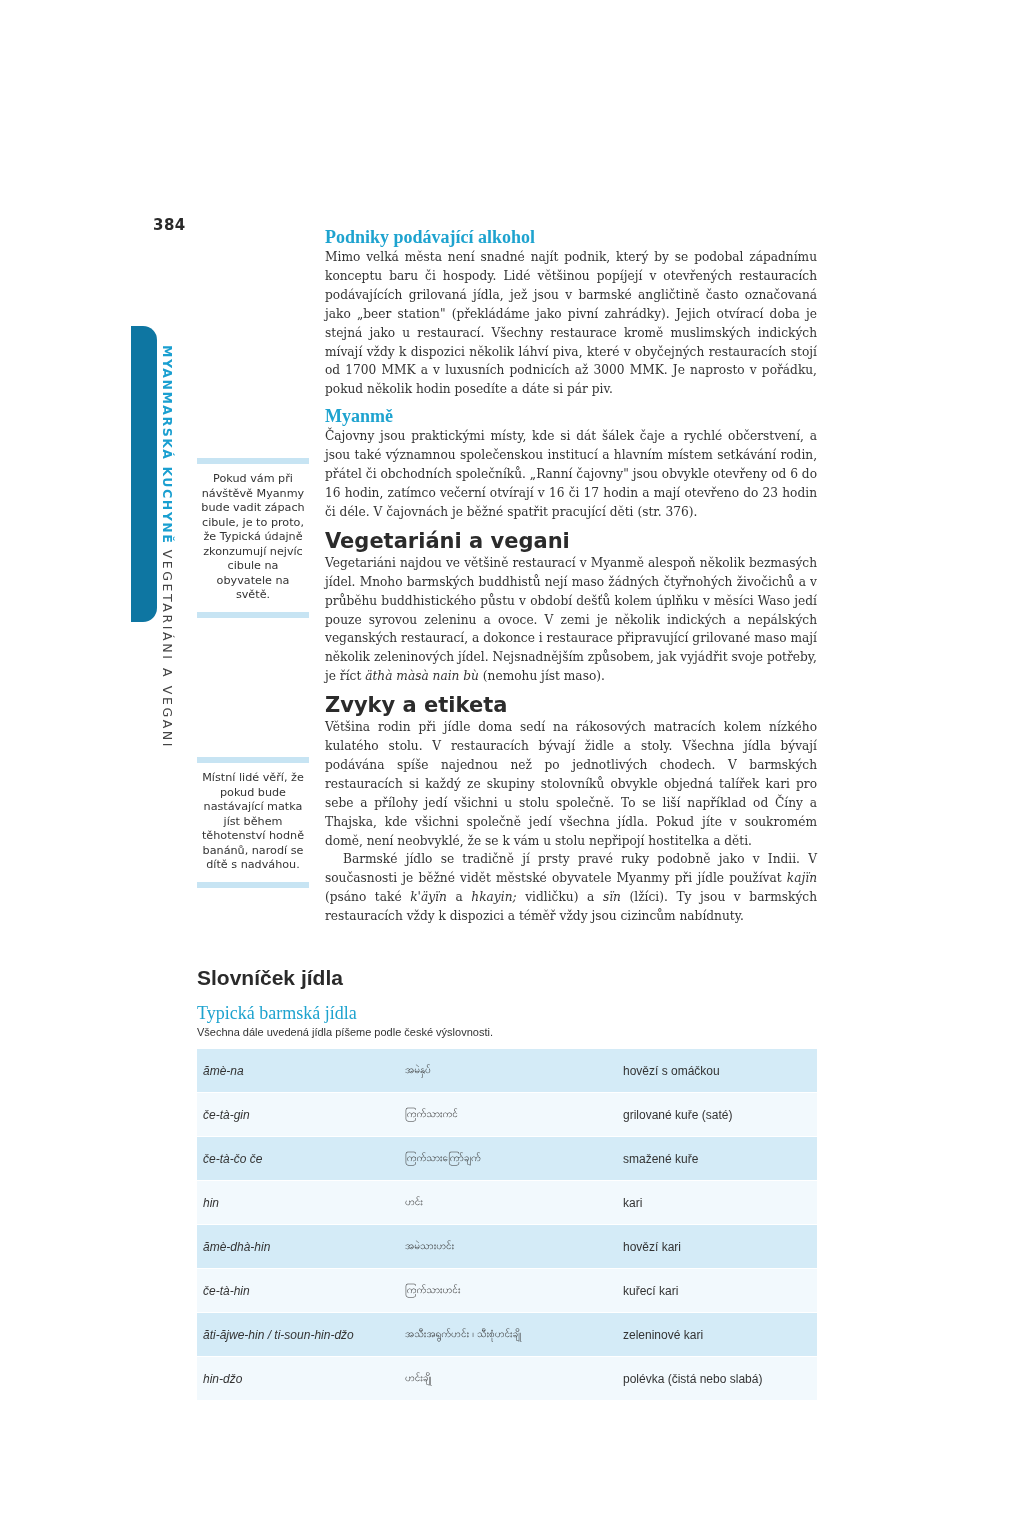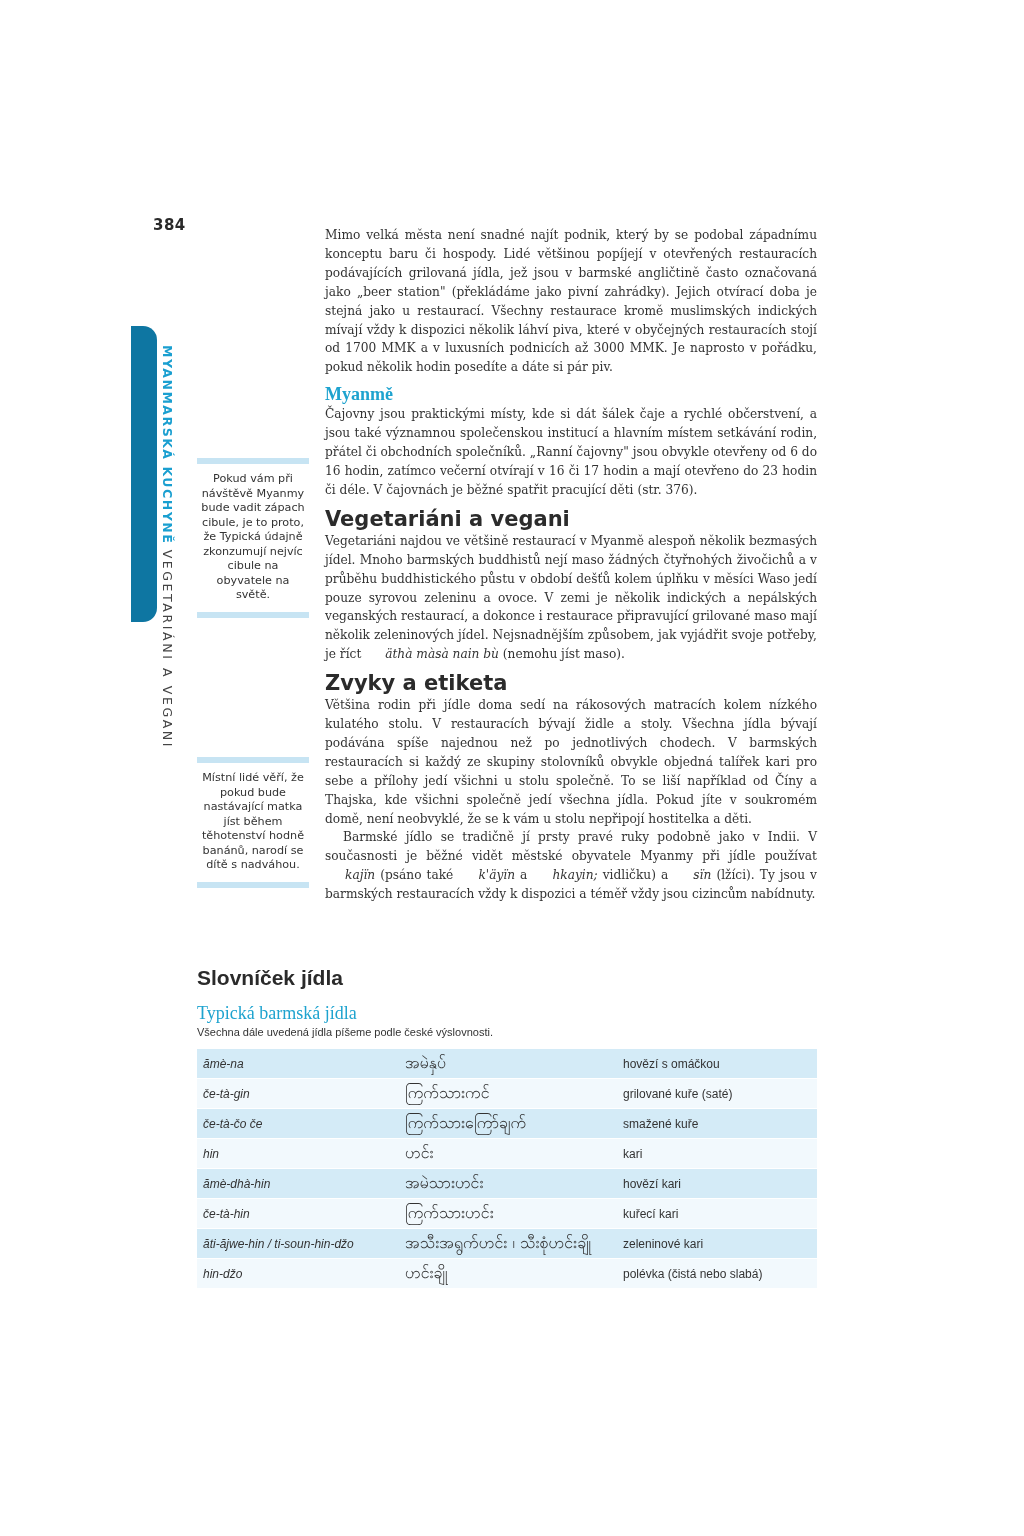--- a/index.html
+++ b/index.html
@@ -7,49 +7,50 @@
   .page-number { position: absolute; left: 153px; top: 216px; font-family: "DejaVu Sans", sans-serif; font-weight: bold; font-size: 15px; color: #2a2a2a; letter-spacing: 0.5px; }
   .side-tab { position: absolute; left: 131px; top: 326px; width: 26px; height: 296px; background: #0e76a2; border-radius: 0 14px 14px 0; }
   .side-label { position: absolute; left: 160px; top: 345px; writing-mode: vertical-rl; font-family: "DejaVu Sans", sans-serif; font-size: 12.5px; letter-spacing: 1.5px; white-space: nowrap; }
   .side-label .strong { color: #1a9fd0; font-weight: bold; }
   .side-label .light { color: #444; font-weight: normal; letter-spacing: 2.6px; }
   .main-col { position: absolute; left: 325px; top: 226px; width: 492px; font-family: "DejaVu Serif", serif; }
   .h3-blue { font-family: "Liberation Serif", serif; font-weight: bold; color: #1ea3cf; font-size: 18px; margin: 0; line-height: 22px; }
   .h2-big { font-family: "DejaVu Sans", sans-serif; font-weight: bold; color: #2b2b2b; font-size: 21px; margin: 0; line-height: 26px; }
   .para { font-family: "DejaVu Serif", serif; font-size: 12.2px; line-height: 18.9px; text-align: justify; margin: 0; color: #333; font-weight: 300; }
   .para.indent { text-indent: 18px; }
-  .para em { font-style: italic; margin-left: 20px; }
+  .para em { font-style: italic; }
   .gap-sm { height: 6px; }
   .sidebar-note { position: absolute; left: 198px; width: 110px; font-family: "DejaVu Sans", sans-serif; font-size: 11.2px; line-height: 14.5px; text-align: center; color: #333; }
   .sidebar-note .bar { height: 6px; background: #c7e4f3; margin: 0 -1px; }
   .sidebar-note .txt { padding: 8px 2px 9px; }
   .glossary { position: absolute; left: 197px; top: 965px; width: 620px; }
   .glossary .title { font-family: "Liberation Sans", sans-serif; font-weight: bold; font-size: 21px; color: #2a2a2a; margin: 0 0 12px; line-height: 26px; }
   .glossary .subtitle { font-family: "Liberation Serif", serif; font-weight: normal; font-size: 18px; color: #1ea3cf; margin: 0; line-height: 20px; }
   .glossary .note { font-family: "Liberation Sans", sans-serif; font-size: 11px; color: #333; margin: 2px 0 10px; line-height: 14px; }
   table.gloss { border-collapse: collapse; width: 620px; font-family: "Liberation Sans", sans-serif; font-size: 12px; color: #333; }
-  table.gloss td { height: 29px; padding: 0 6px; vertical-align: middle; border-bottom: 1px solid #ffffff; }
+  table.gloss td { height: 43px; padding: 0 6px; vertical-align: middle; border-bottom: 1px solid #ffffff; }
   table.gloss tr:nth-child(odd) td { background: #d4ebf7; }
   table.gloss tr:nth-child(even) td { background: #f2f9fd; }
   table.gloss td.c1 { width: 190px; font-style: italic; }
-  table.gloss td.c2 { width: 200px; font-family: "DejaVu Sans", sans-serif; font-size: 16px; }
+  table.gloss td.c2 { width: 200px; font-family: "DejaVu Sans", sans-serif; font-size: 10px; }
   table.gloss td.c3 { padding-left: 12px; }
 </style>
 </head>
 <body>
 
 <div class="page-number">384</div>
 
 <div class="side-tab"></div>
 <div class="side-label">
   <span class="strong">MYANMARSKÁ KUCHYNĚ</span>
   <span class="light">VEGETARIÁNI A VEGANI</span>
 </div>
 
 <div class="main-col">
+  <h3 class="h3-blue">Podniky podávající alkohol</h3>
   <p class="para">Mimo velká města není snadné najít podnik, který by se podobal západnímu konceptu baru či hospody. Lidé většinou popíjejí v otevřených restauracích podávajících grilovaná jídla, jež jsou v barmské angličtině často označovaná jako „beer station" (překládáme jako pivní zahrádky). Jejich otvírací doba je stejná jako u restaurací. Všechny restaurace kromě muslimských indických mívají vždy k dispozici několik láhví piva, které v obyčejných restauracích stojí od 1700 MMK a v luxusních podnicích až 3000 MMK. Je naprosto v pořádku, pokud několik hodin posedíte a dáte si pár piv.</p>
   <div class="gap-sm"></div>
   <h3 class="h3-blue">Myanmě</h3>
   <p class="para">Čajovny jsou praktickými místy, kde si dát šálek čaje a rychlé občerstvení, a jsou také významnou společenskou institucí a hlavním místem setkávání rodin, přátel či obchodních společníků. „Ranní čajovny" jsou obvykle otevřeny od 6 do 16 hodin, zatímco večerní otvírají v 16 či 17 hodin a mají otevřeno do 23 hodin či déle. V čajovnách je běžné spatřit pracující děti (str. 376).</p>
   <div class="gap-sm"></div>
   <h2 class="h2-big">Vegetariáni a vegani</h2>
   <p class="para"><span>Vegetariáni najdou ve většině restaurací v Myanmě alespoň několik bezmasých jídel. Mnoho barmských buddhistů nejí maso žádných čtyřnohých živočichů a v průběhu buddhistického půstu v období dešťů kolem úplňku v měsíci Waso jedí pouze syrovou zeleninu a ovoce. V zemi je několik indických a nepálských veganských restaurací, a dokonce i restaurace připravující grilované maso mají několik zeleninových jídel. Nejsnadnějším způsobem, jak vyjádřit svoje potřeby, je říct </span><em>äthà màsà nain bù</em><span> (nemohu jíst maso).</span></p>
   <div class="gap-sm"></div>
   <h2 class="h2-big">Zvyky a etiketa</h2>
   <p class="para">Většina rodin při jídle doma sedí na rákosových matracích kolem nízkého kulatého stolu. V restauracích bývají židle a stoly. Všechna jídla bývají podávána spíše najednou než po jednotlivých chodech. V barmských restauracích si každý ze skupiny stolovníků obvykle objedná talířek kari pro sebe a přílohy jedí všichni u stolu společně. To se liší například od Číny a Thajska, kde všichni společně jedí všechna jídla. Pokud jíte v soukromém domě, není neobvyklé, že se k vám u stolu nepřipojí hostitelka a děti.</p>

